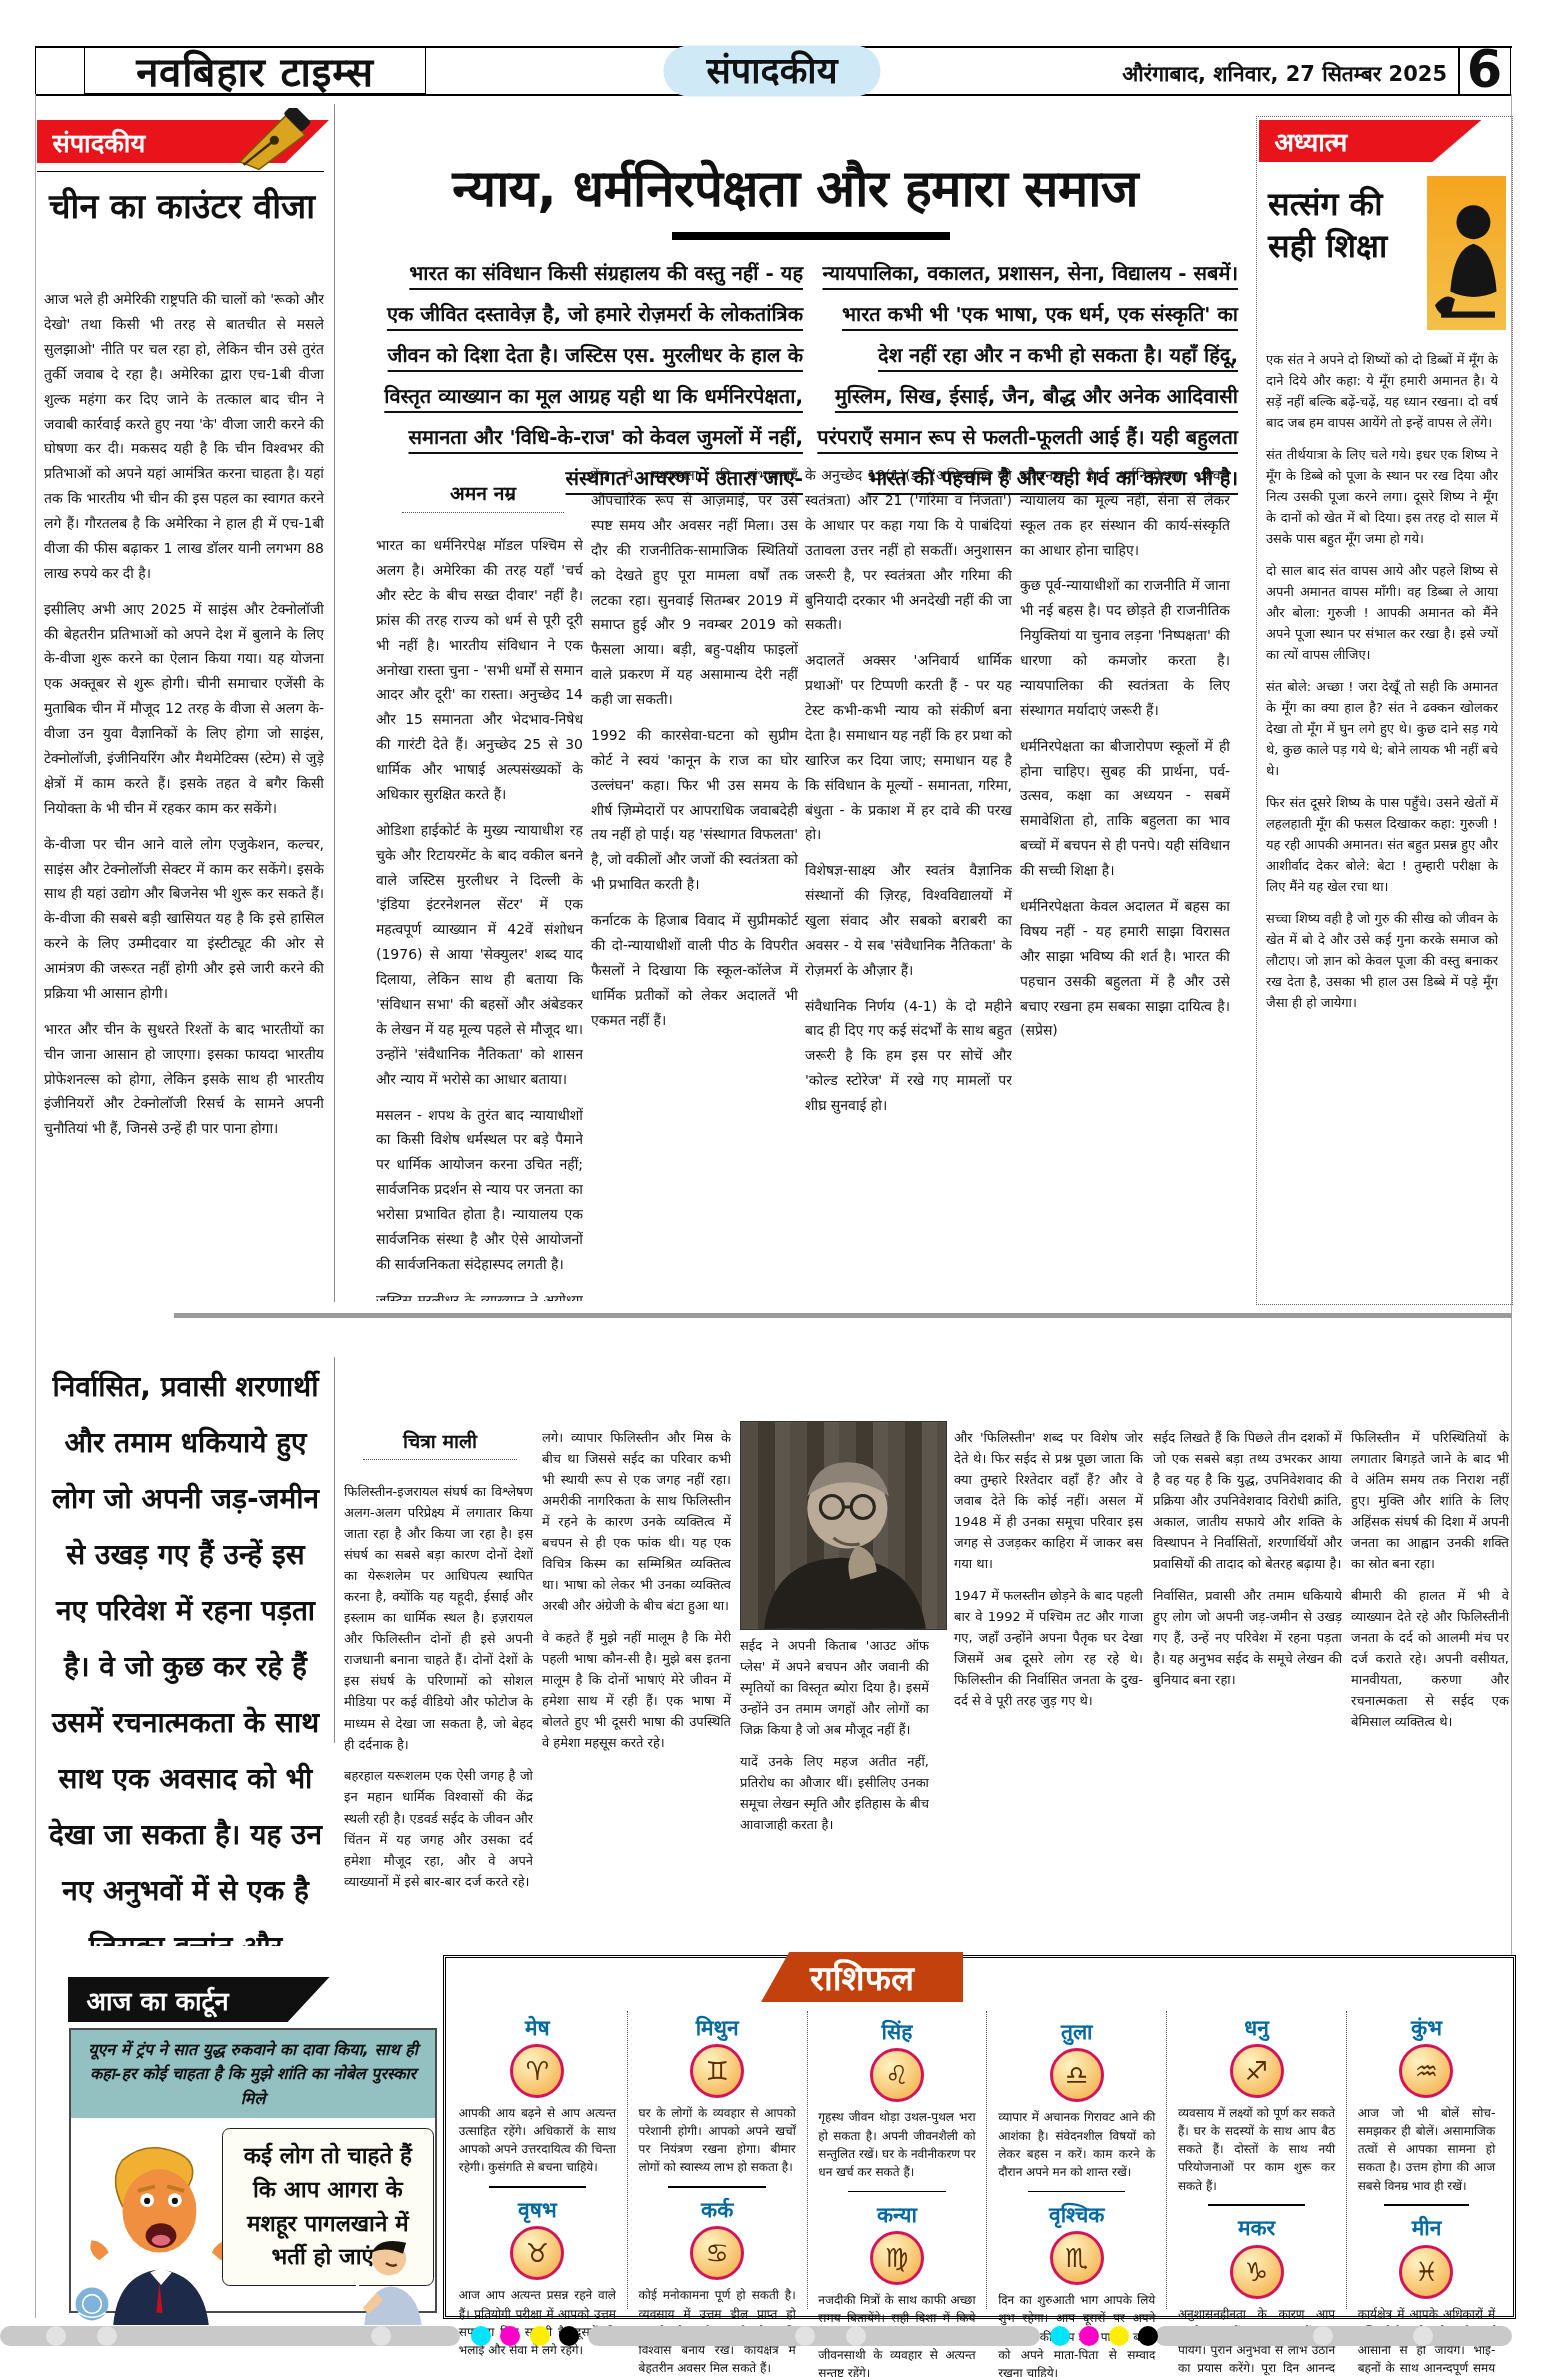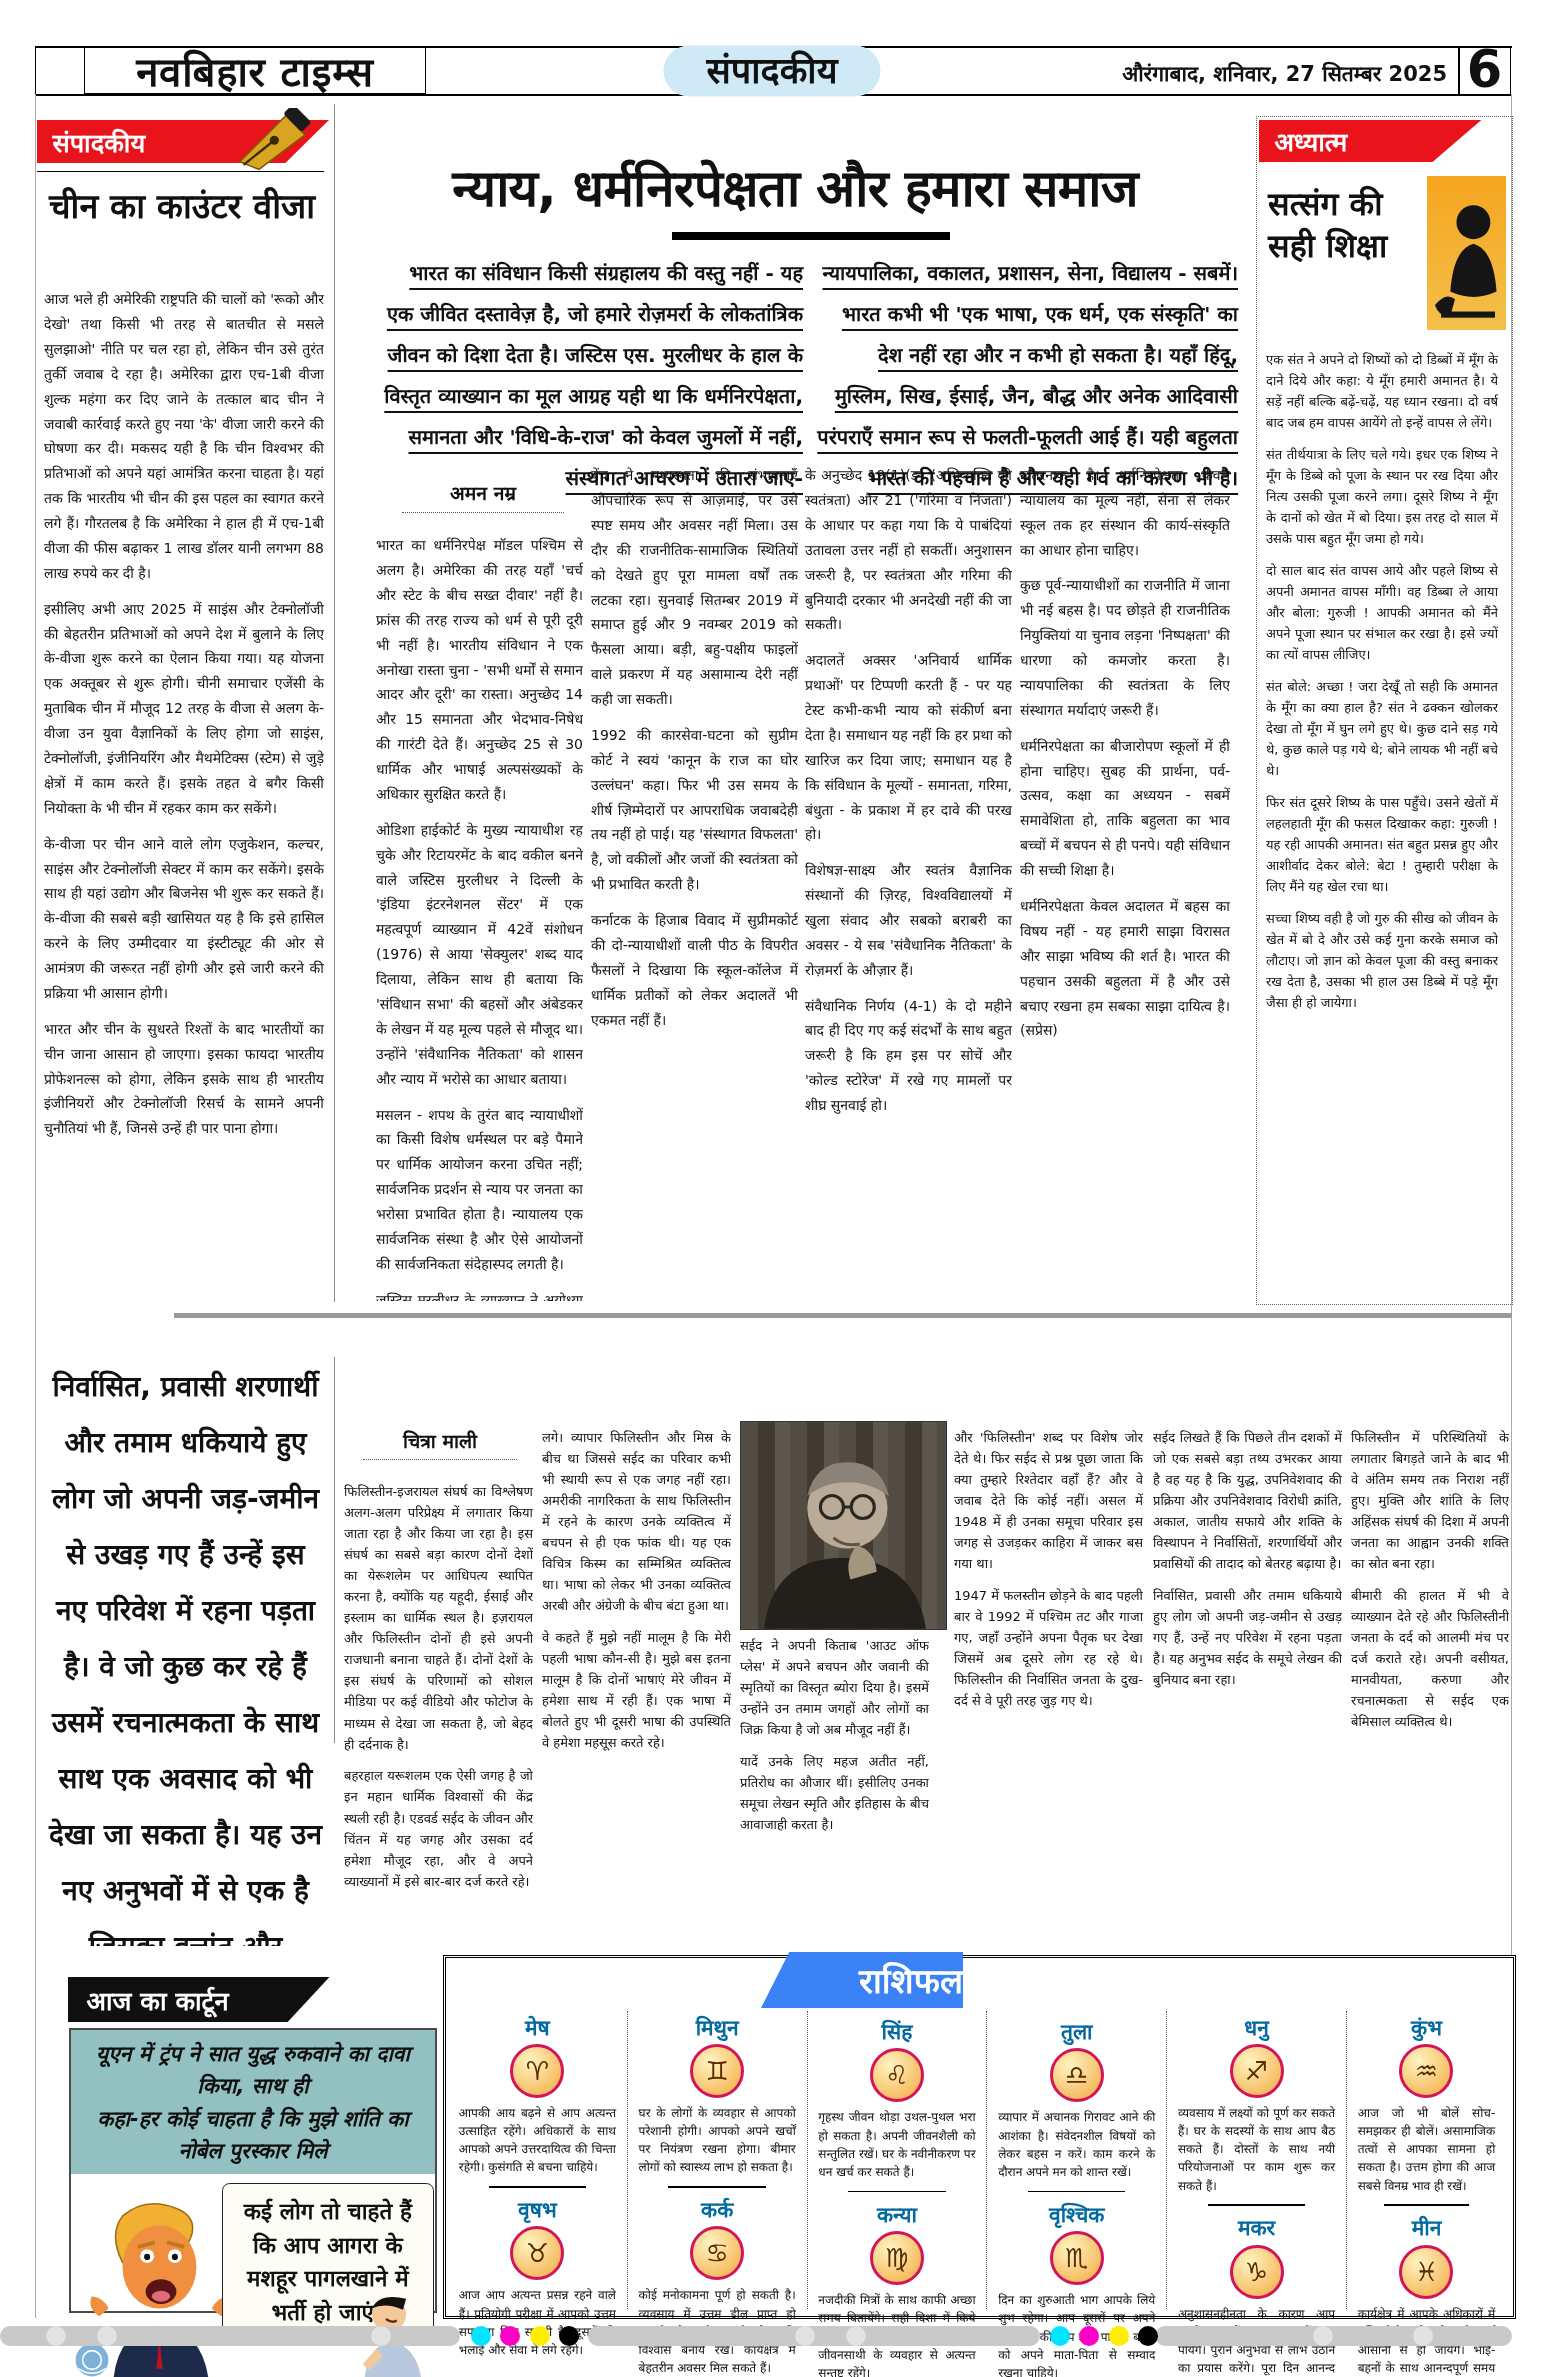--- a/index.html
+++ b/index.html
@@ -36,21 +36,21 @@
   .pull p{font-size:28px;font-weight:bold;line-height:2.0;text-align:center;margin:0 0 20px 0;}
   
   .zname{color:#0369a1;font-size:21px;font-weight:bold;text-align:center;margin:1.5px 0 3.1px 0;}
   .zicon{width:48px;height:48px;border-radius:50%;margin:0 auto 6.2px auto;
          border:3.1px solid #d4145a;background:radial-gradient(circle at 35% 30%,#fff3c2,#f2a93e);
          display:flex;align-items:center;justify-content:center;font-size:26px;color:#5a2c00;}
   .ztext{font-size:12px;line-height:1.52;text-align:justify;}
   .zrule{width:62%;height:1.5px;background:#000;margin:9.3px auto 7.7px auto;}
   .zcell{padding:0 10.8px;}
   
-  .toon-cap{background:#93c0c1;color:#101010;font-size:21px;font-weight:bold;
+  .toon-cap{background:#93c0c1;color:#101010;font-size:16px;font-weight:bold;
             text-align:center;line-height:1.55;padding:7.7px 6.2px 6.2px 6.2px;font-style:italic;}
   .bubble{background:#fdfdf6;border:1.5px solid #222;border-radius:7.7px;
           font-size:22.4px;font-weight:bold;text-align:center;line-height:1.5;
           padding:10.8px 9.3px;}
   .regbar{background:#c9c9c9;height:20px;border-radius:10px;}
   .regdot{width:20px;height:20px;border-radius:50%;position:absolute;top:0;}
 </style>
 </head>
 <body>
 
@@ -265,21 +265,21 @@
       <circle class="abs"></circle>
       <svg class="abs" style="left:3.1px;bottom:3.1px;" width="36" height="36" viewBox="0 0 46 46">
         <circle cx="23" cy="23" r="21" fill="#7fb2d9"></circle>
         <circle cx="23" cy="23" r="12" fill="none" stroke="#fff" stroke-width="2"></circle>
         <path d="M6 34 q17 12 34 0" stroke="#fff" stroke-width="2" fill="none"></path>
       </svg>
     </div>
   </div>
 
   <div class="abs" style="left:443px;top:1955px;width:1067px;height:358px;border:3.9px double #000;background:#fff;"></div>
-  <div class="abs" style="left:761px;top:1952px;width:202px;height:56px;background:#3b82f6;clip-path:polygon(0 100%,14% 0,100% 0,100% 100%);display:flex;align-items:center;justify-content:flex-end;">
+  <div class="abs" style="left:761px;top:1952px;width:202px;height:50px;background:#c2410c;clip-path:polygon(0 100%,14% 0,100% 0,100% 100%);display:flex;align-items:center;justify-content:center;">
     <span style="color:#fff;font-size:34px;font-weight:bold;">राशिफल</span>
   </div>
 
   <div class="abs" style="left:448px;top:2011px;width:1058px;height:298px;display:flex;">
 
     <div class="zcell" style="width:176px;">
       <div class="zname">मेष</div>
       <div class="zicon">
           <span>♈</span>
         </div>

